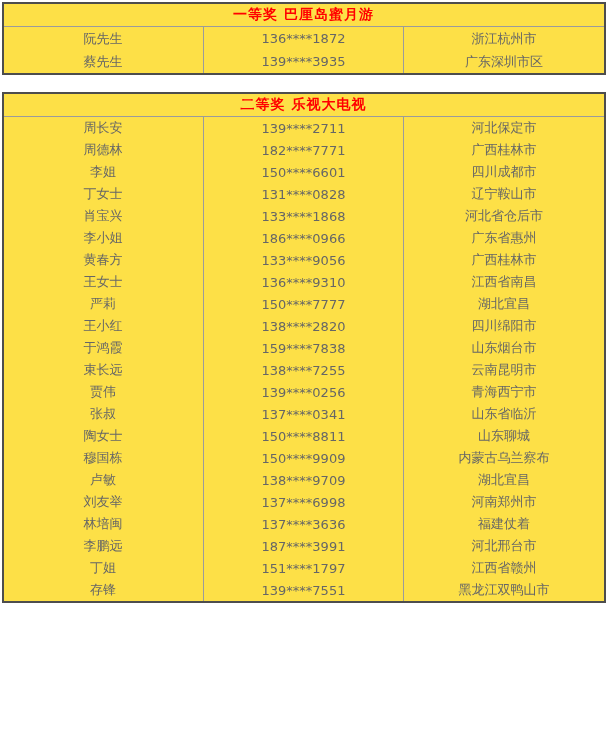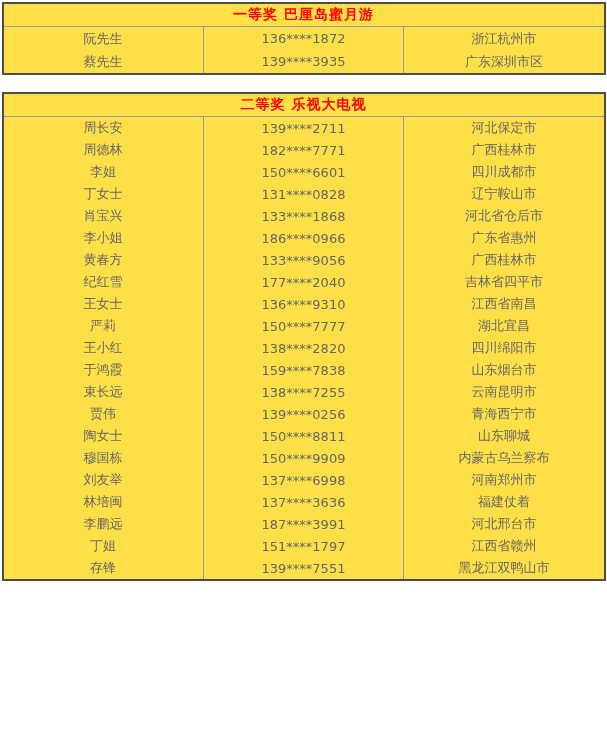--- a/index.html
+++ b/index.html
@@ -116,25 +116,20 @@
           <td class="cell">李小姐</td>
           <td class="cell">186****0966</td>
           <td class="cell">广东省惠州</td>
         </tr>
         <tr>
           <td class="cell">黄春方</td>
           <td class="cell">133****9056</td>
           <td class="cell">广西桂林市</td>
         </tr>
         <tr>
-          <td class="cell">纪红雪</td>
-          <td class="cell">177****2040</td>
-          <td class="cell">吉林省四平市</td>
-        </tr>
-        <tr>
           <td class="cell">王女士</td>
           <td class="cell">136****9310</td>
           <td class="cell">江西省南昌</td>
         </tr>
         <tr>
           <td class="cell">严莉</td>
           <td class="cell">150****7777</td>
           <td class="cell">湖北宜昌</td>
         </tr>
         <tr>
@@ -151,30 +146,40 @@
           <td class="cell">束长远</td>
           <td class="cell">138****7255</td>
           <td class="cell">云南昆明市</td>
         </tr>
         <tr>
           <td class="cell">贾伟</td>
           <td class="cell">139****0256</td>
           <td class="cell">青海西宁市</td>
         </tr>
         <tr>
+          <td class="cell">张叔</td>
+          <td class="cell">137****0341</td>
+          <td class="cell">山东省临沂</td>
+        </tr>
+        <tr>
           <td class="cell">陶女士</td>
           <td class="cell">150****8811</td>
           <td class="cell">山东聊城</td>
         </tr>
         <tr>
           <td class="cell">穆国栋</td>
           <td class="cell">150****9909</td>
           <td class="cell">内蒙古乌兰察布</td>
         </tr>
         <tr>
+          <td class="cell">卢敏</td>
+          <td class="cell">138****9709</td>
+          <td class="cell">湖北宜昌</td>
+        </tr>
+        <tr>
           <td class="cell">刘友举</td>
           <td class="cell">137****6998</td>
           <td class="cell">河南郑州市</td>
         </tr>
         <tr>
           <td class="cell">林培闽</td>
           <td class="cell">137****3636</td>
           <td class="cell">福建仗着</td>
         </tr>
         <tr>

